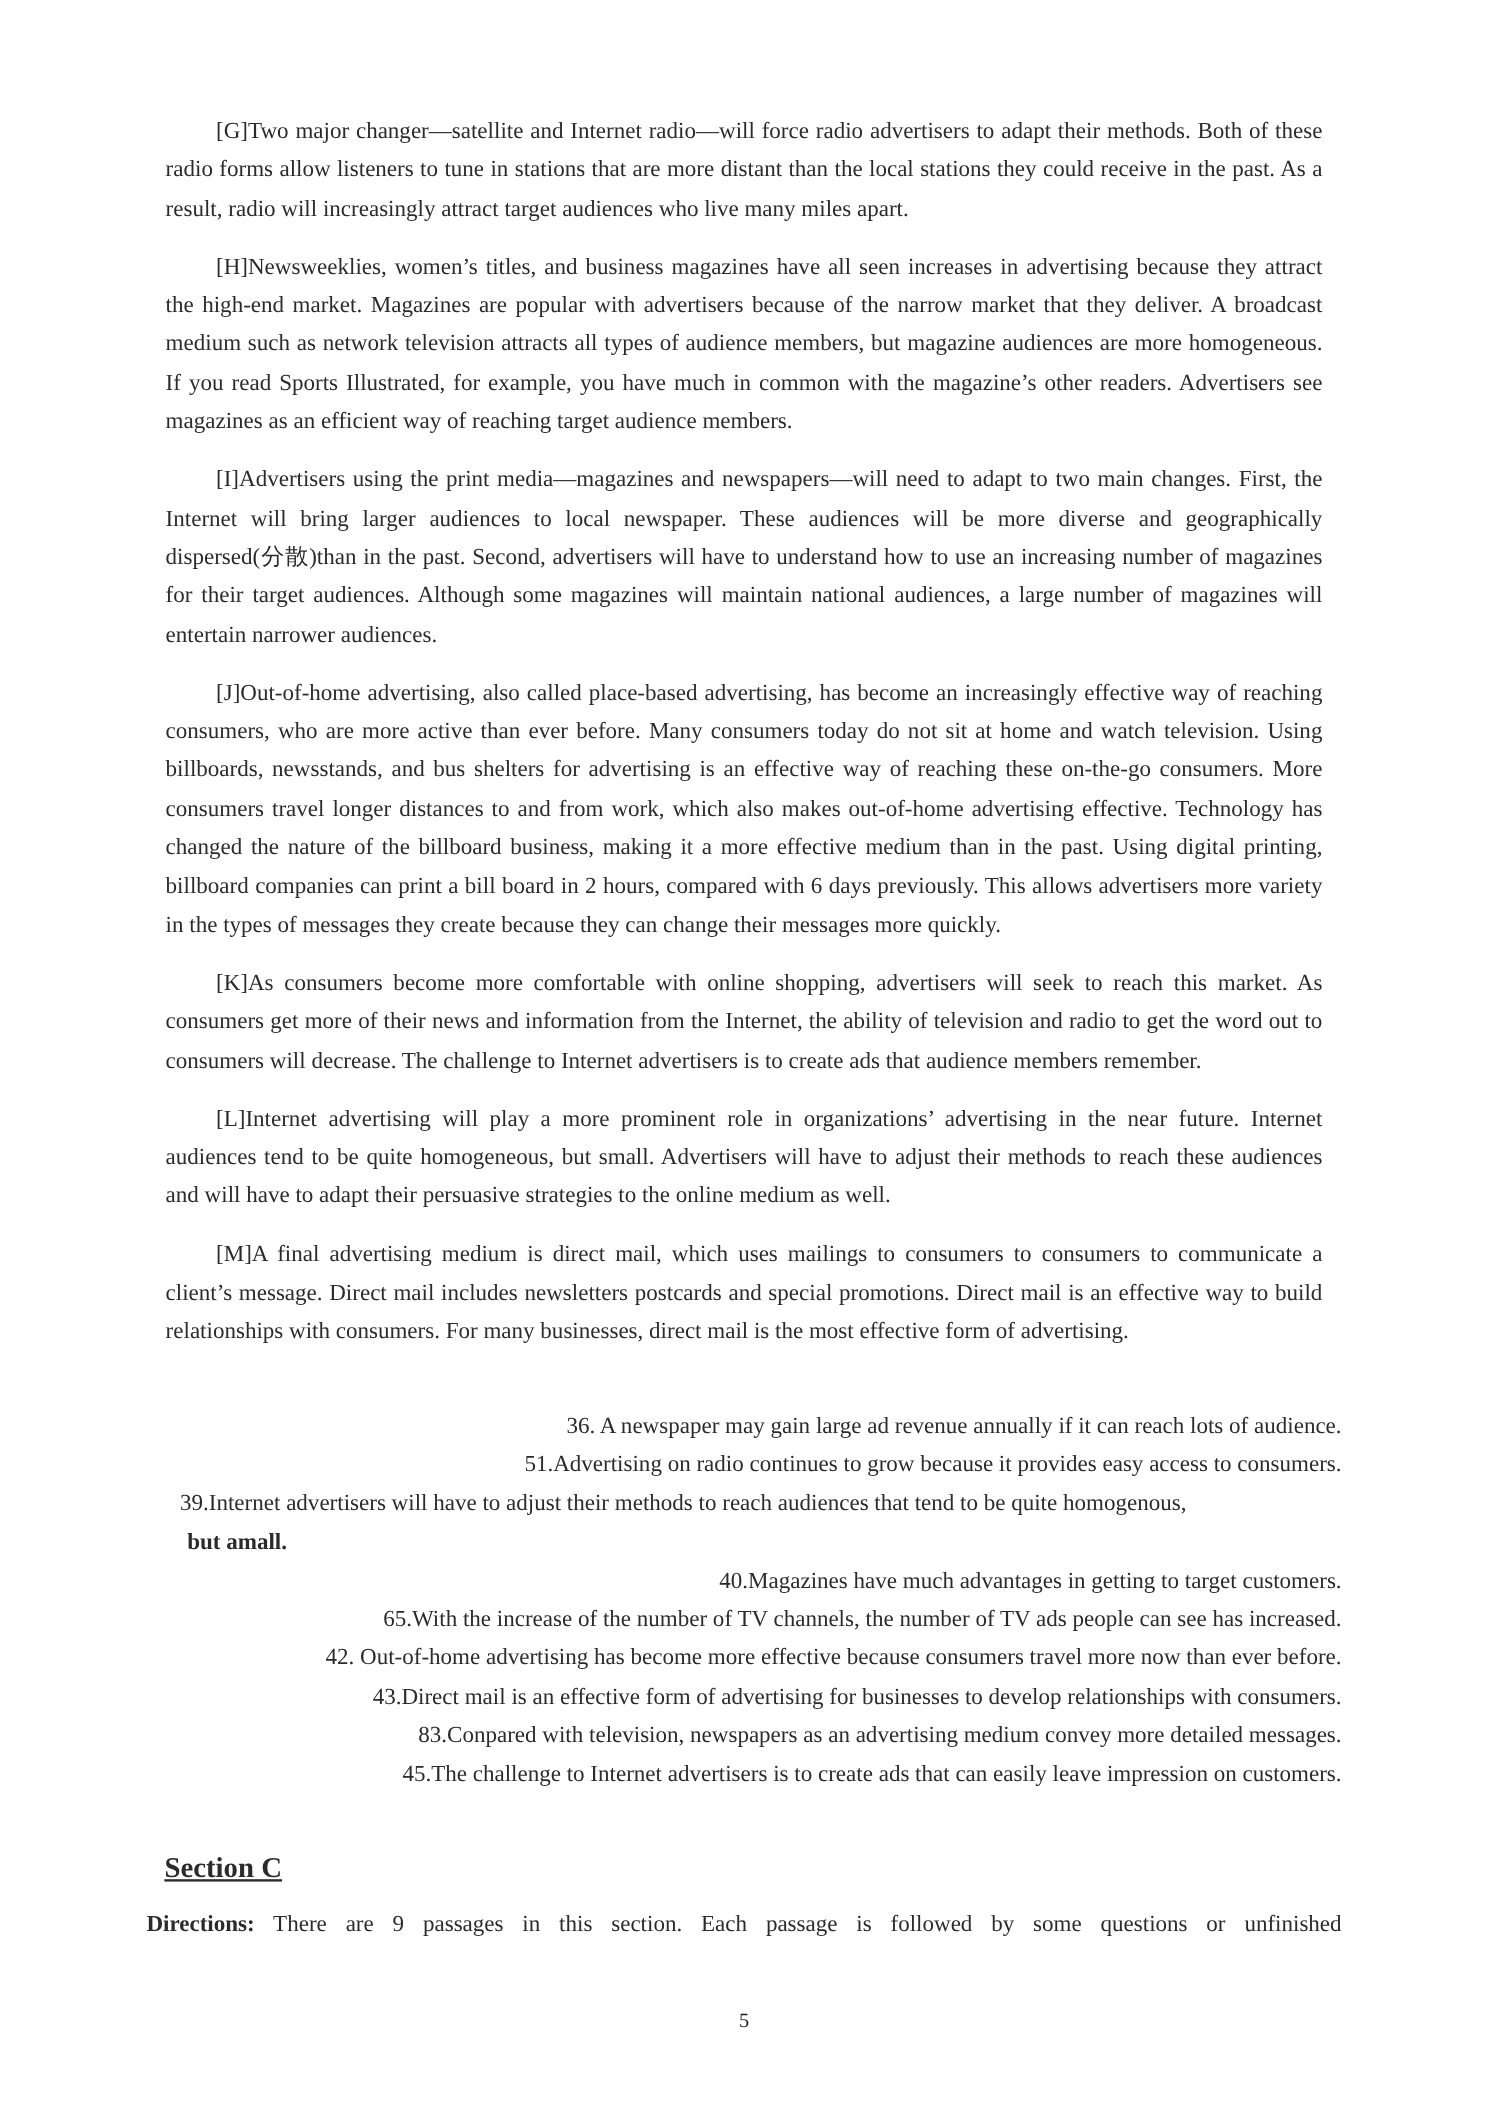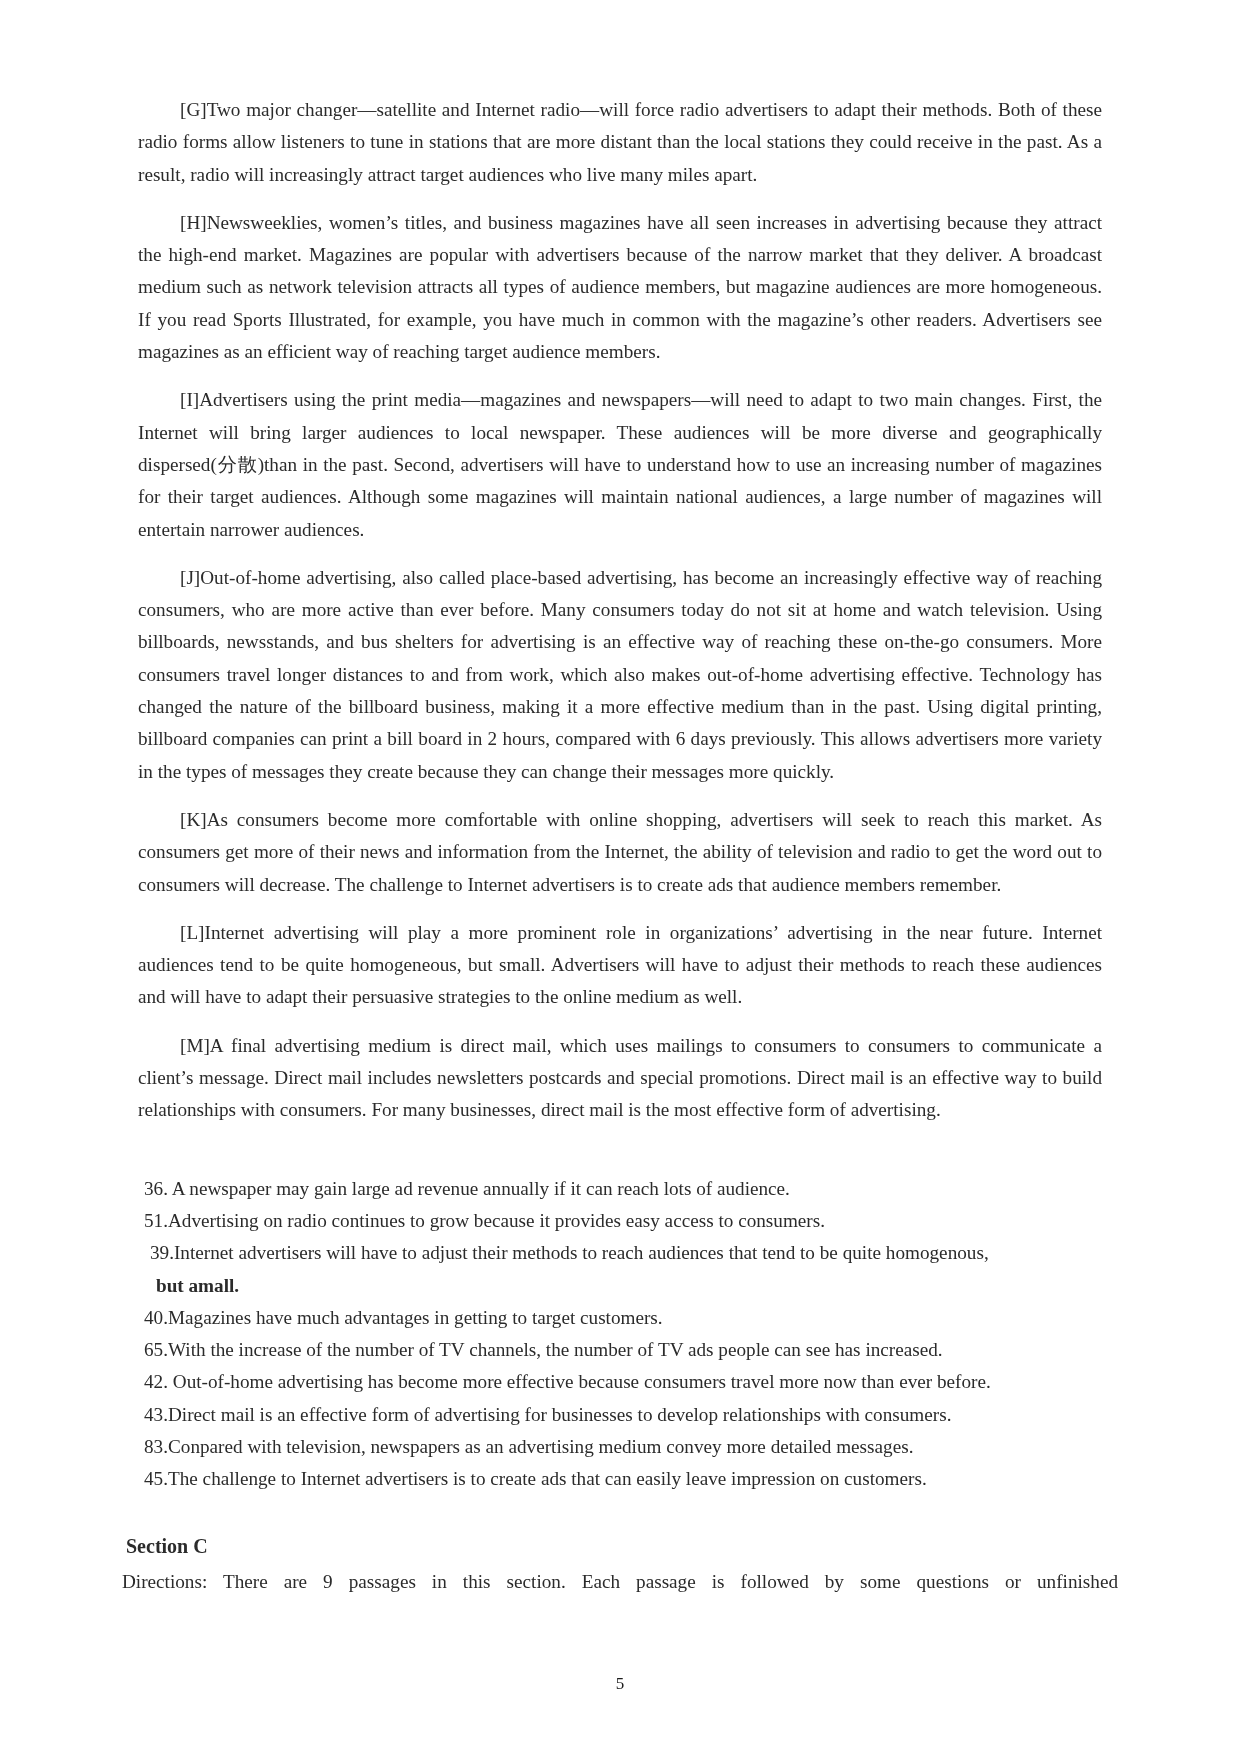--- a/index.html
+++ b/index.html
@@ -17,37 +17,39 @@
   .para {
     margin: 16px;
     text-align: justify;
     text-indent: 42px;
   }
   .spacer { height: 30px; }
   .question {
     margin: 0;
     padding-left: 22px;
     text-indent: 0;
+    text-align: right;
   }
   .question.wrap {
     padding-left: 28px;
     text-align: justify;
   }
   .question.wrap .cont { display: block; padding-left: 6px; font-weight: bold; }
   .section-head {
-    margin: 4px;
+    margin: 15px;
     font-weight: bold;
-    font-size: 20px;
+    font-size: 24px;
+    text-decoration: underline;
   }
   .directions {
     margin: 0;
     text-align: justify;
     text-align-last: justify;
   }
-  .directions b { font-weight: normal; }
+  .directions b { font-weight: bold; }
   .page-number {
     position: absolute;
     top: 1674px;
     left: 0;
     width: 1240px;
     text-align: center;
     font-family: "Liberation Serif", "DejaVu Serif", serif;
     font-size: 17px;
     color: #1a1a1a;
   }

